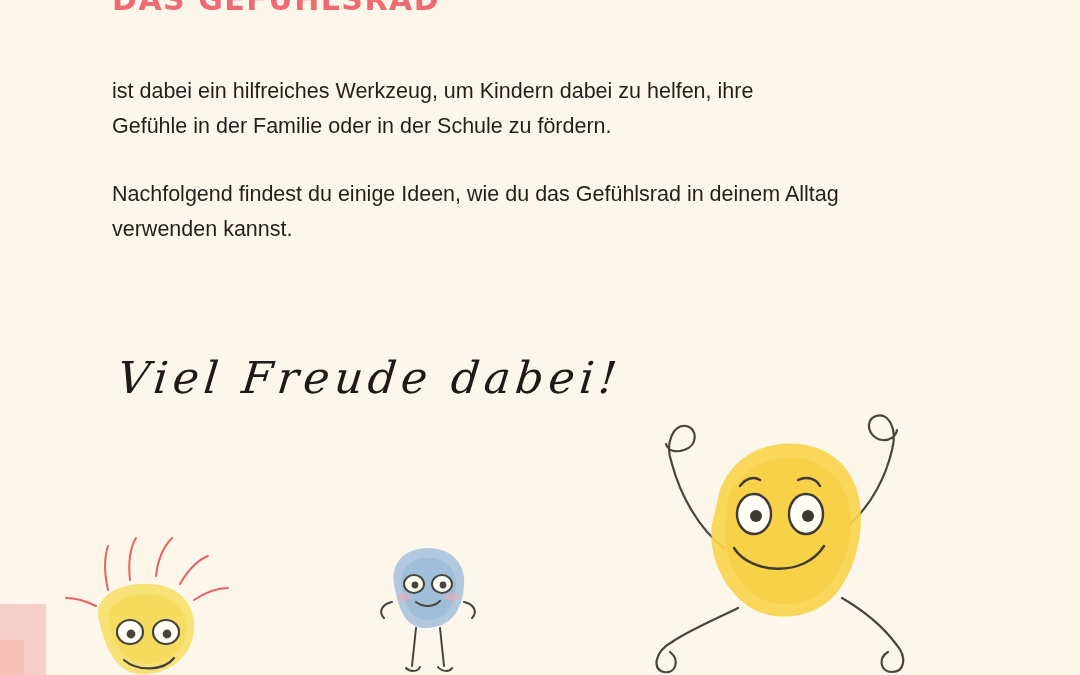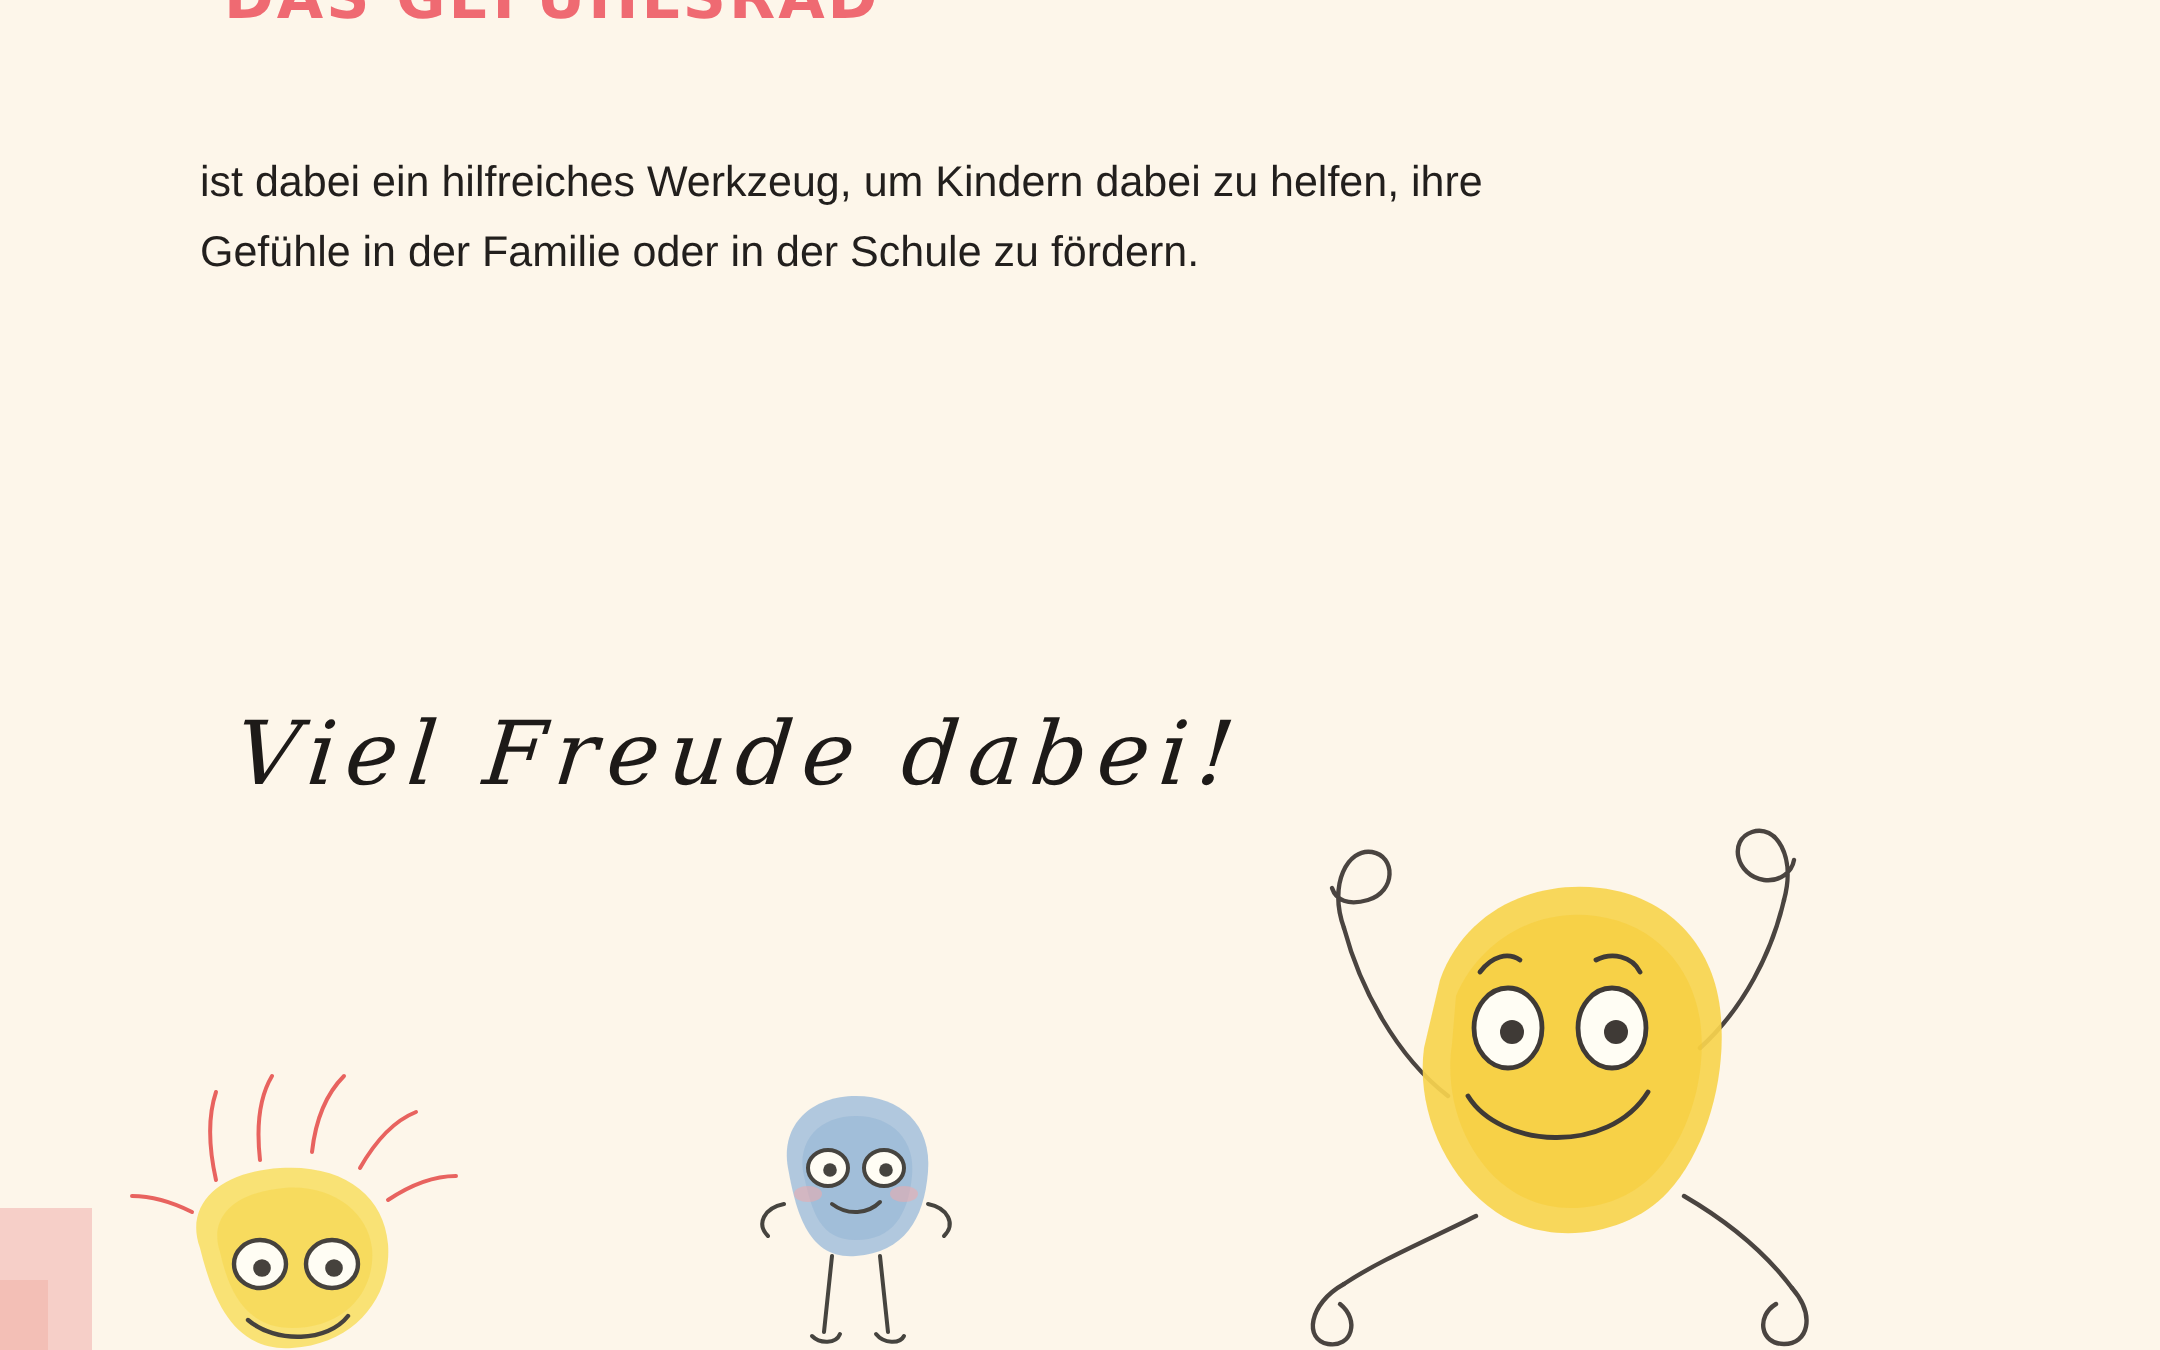--- a/index.html
+++ b/index.html
@@ -30,21 +30,21 @@
     font-size: 30px;
     letter-spacing: 1.5px;
     font-weight: 600;
     color: #ef6a72;
     white-space: nowrap;
   }
 
   
   .body-copy {
     position: absolute;
-    left: 100px;
+    left: 112px;
     top: 74px;
     width: 880px;
     font-size: 21.5px;
     line-height: 34.5px;
     color: #221f1d;
     font-family: "Liberation Sans", sans-serif;
   }
   .body-copy p {
     margin: 0;
   }
@@ -100,20 +100,22 @@
 <body>
 
 <div class="page">
 
   <div class="heading">DAS GEFÜHLSRAD</div>
 
   <div class="body-copy">
     <p>ist dabei ein hilfreiches Werkzeug, um Kindern dabei zu helfen, ihre</p>
     <p>Gefühle in der Familie oder in der Schule zu fördern.</p>
     <div class="para-gap"></div>
+    <p>Nachfolgend findest du einige Ideen, wie du das Gefühlsrad in deinem Alltag</p>
+    <p>verwenden kannst.</p>
   </div>
 
   <div class="script-line">Viel Freude dabei!</div>
 
   <div class="illus blob-happy">
     <svg width="310" height="277" viewBox="0 0 310 277" xmlns="http://www.w3.org/2000/svg">
       <g fill="none" stroke="#4a4440" stroke-width="2.2" stroke-linecap="round">
 
         <path d="M96,150 C70,130 52,96 44,66"></path>
         <path d="M44,66 C36,44 46,26 58,28 C70,30 70,48 56,52 C46,55 40,52 38,46"></path>

